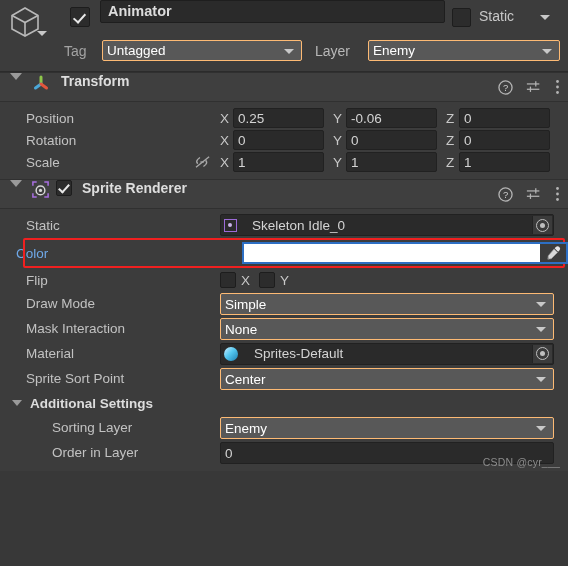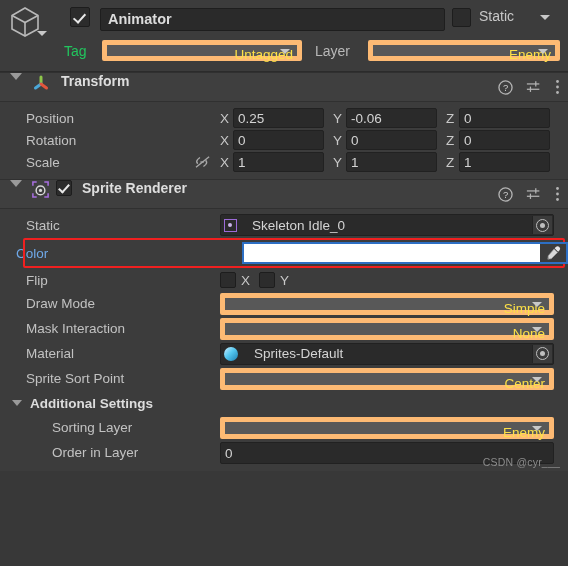--- a/index.html
+++ b/index.html
@@ -27,31 +27,30 @@
     color: #d4d4d4;
     font-size: 13.5px;
     padding: 0 4px;
     box-sizing: border-box;
     overflow: hidden;
     white-space: nowrap;
   }
 
   .field-grey {
     background: #585858;
-    border: 5px solid #fdba74;
+    border: 1px solid #fdba74;
     border-radius: 2px;
     height: 20px;
     line-height: 19px;
-    color: #fde047;
+    color: #ffffff;
     font-size: 13.5px;
     padding: 0 4px;
     box-sizing: border-box;
     position: relative;
     white-space: nowrap;
-    text-align: right;
   }
 
   .caret {
     width: 0; height: 0;
     border-left: 5px solid transparent;
     border-right: 5px solid transparent;
     border-top: 5px solid #c8c8c8;
   }
   .dd-caret {
     position: absolute;
@@ -105,21 +104,21 @@
     content: "";
     position: absolute;
     left: 5px; top: 3px;
     width: 5px; height: 10px;
     border: solid #e8e8e8;
     border-width: 0 2px 2px 0;
     transform: rotate(42deg);
   }
   #go-name-field {
     position: absolute;
-    left: 100px; top: 8px;
+    left: 100px; top: 0;
     width: 345px; height: 23px;
     background: #2a2a2a;
     border: 1px solid #1e1e1e;
     border-radius: 2px;
     box-sizing: border-box;
     color: #dcdcdc;
     font-weight: bold;
     font-size: 14.5px;
     line-height: 21px;
     padding-left: 7px;
@@ -141,21 +140,21 @@
   }
   #static-caret {
     position: absolute;
     left: 540px; top: 15px;
   }
 
   #tag-label {
     position: absolute;
     left: 64px; top: 43px;
     font-size: 14px;
-    color: #22c55e;
+    color: #a3a3a3;
   }
   #tag-dd {
     position: absolute;
     left: 102px; top: 40px;
     width: 200px; height: 21px;
     line-height: 20px;
   }
   #layer-label {
     position: absolute;
     left: 315px; top: 43px;

